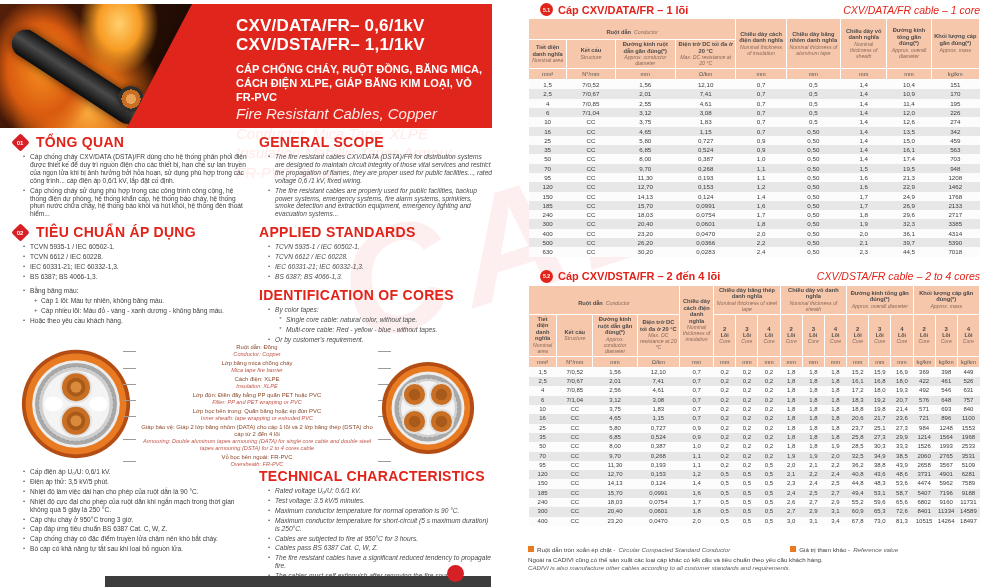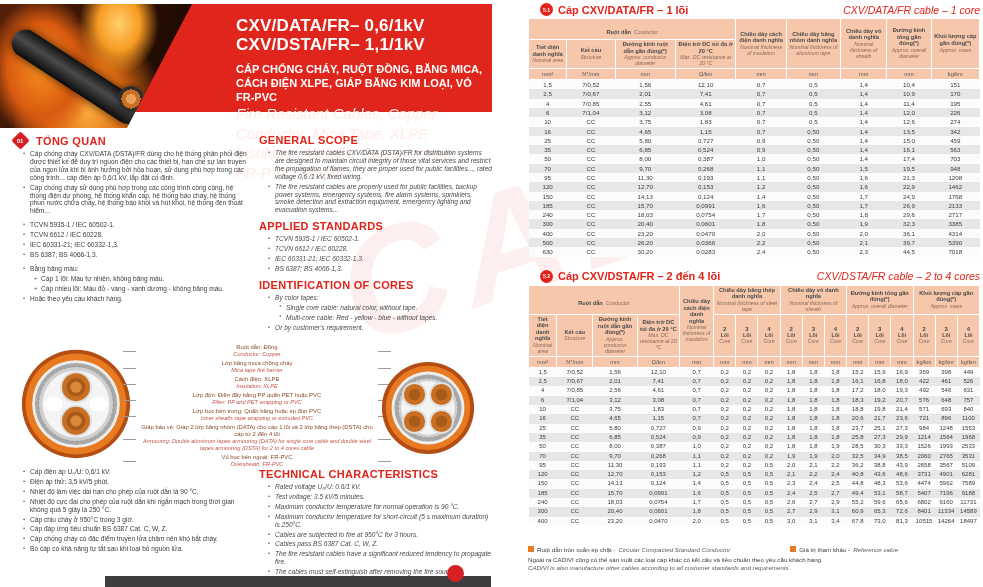--- a/index.html
+++ b/index.html
@@ -4,21 +4,21 @@
 <style>
   html,body{margin:0;padding:0;background:#fff;}
   .page{position:relative;width:983px;height:587px;background:#fff;overflow:hidden;
         font-family:"Liberation Sans",sans-serif;color:#3d3d3d;}
 
   
   .wm{position:absolute;left:330px;top:120px;font-size:150px;font-weight:bold;font-style:italic;
       color:rgba(226,35,26,0.07);transform:rotate(-18deg);letter-spacing:12px;white-space:nowrap;z-index:0;}
 
   
-  .hero{position:absolute;left:0;top:4px;width:492px;height:108px;background:#e0251c;z-index:2;}
+  .hero{position:absolute;left:0;top:4px;width:492px;height:124px;background:#e0251c;z-index:2;}
   .flame{position:absolute;left:0;top:0;width:192px;height:124px;
     clip-path:polygon(0 0,100% 0,66% 100%,0 100%);
     background:
       radial-gradient(55px 70px at 62% 16%, #ffd06e 0%, #f79b23 38%, rgba(0,0,0,0) 72%),
       radial-gradient(72px 95px at 22% 52%, #f78f1e 0%, #d95b10 48%, rgba(0,0,0,0) 76%),
       radial-gradient(95px 115px at 46% 88%, #f9a83b 0%, #e06a12 42%, rgba(0,0,0,0) 80%),
       linear-gradient(115deg,#56200a 0%,#2a0f05 55%,#140702 100%);}
   .cable{position:absolute;left:14px;top:18px;width:150px;height:28px;border-radius:14px;
     background:linear-gradient(180deg,#101010,#4a4a4a 45%,#0a0a0a);transform:rotate(33deg);
     transform-origin:left center;box-shadow:0 0 10px rgba(0,0,0,.65);}
@@ -32,21 +32,21 @@
 
   
   .rowA{position:absolute;left:14px;top:134px;width:478px;display:flex;gap:12px;z-index:2;}
   .rowC{position:absolute;left:14px;top:468px;width:478px;display:flex;gap:12px;z-index:2;}
   .colvi,.colen{width:233px;}
   .sec{margin-bottom:6px;}
   .sec-head{display:flex;align-items:center;gap:9px;margin-bottom:3px;}
   .dbadge{flex:0 0 auto;width:13px;height:13px;background:#d71f26;transform:rotate(45deg);
           display:flex;align-items:center;justify-content:center;border-radius:2px;}
   .dbadge span{transform:rotate(-45deg);color:#fff;font-size:6px;font-weight:bold;}
-  .stitle{color:#e2231a;font-weight:bold;font-size:11px;letter-spacing:.3px;}
+  .stitle{color:#e2231a;font-weight:bold;font-size:14px;letter-spacing:.3px;}
   .colen .stitle,.en .stitle{}
   ul.blt{margin:0;padding:0 0 0 9px;list-style:none;}
   ul.blt li{position:relative;padding-left:7px;font-size:6.6px;line-height:1.2;margin-bottom:2px;color:#3d3d3d;}
   ul.blt li::before{content:"•";position:absolute;left:0;top:0;font-size:6px;color:#555;}
   .en ul.blt li,.colen ul.blt li{font-style:italic;color:#4a4a4a;}
   ul.sub{padding-left:20px;}
   ul.sub li::before{content:"+";}
   .colen ul.sub li::before{content:"*";}
 
   
@@ -130,20 +130,26 @@
               <span>01</span>
             </div>
           <div class="stitle">TỔNG QUAN</div>
         </div>
         <ul class="blt">
             <li>Cáp chống cháy CXV/DATA (DSTA)/FR dùng cho hệ thống phân phối điện được thiết kế để duy trì nguồn điện cho các thiết bị, hạn chế sự lan truyền của ngọn lửa khi bị ảnh hưởng bởi hỏa hoạn, sử dụng phù hợp trong các công trình... cáp điện áp 0,6/1 kV, lắp đặt cố định.</li>
             <li>Cáp chống cháy sử dụng phù hợp trong các công trình công cộng, hệ thống điện dự phòng, hệ thống khẩn cấp, hệ thống báo cháy, hệ thống phun nước chữa cháy, hệ thống báo khói và hút khói, hệ thống đèn thoát hiểm...</li>
           </ul>
       </div>
       <div class="sec">
+        <div class="sec-head">
+          <div class="dbadge">
+              <span>02</span>
+            </div>
+          <div class="stitle">TIÊU CHUẨN ÁP DỤNG</div>
+        </div>
         <ul class="blt">
             <li>TCVN 5935-1 / IEC 60502-1.</li>
             <li>TCVN 6612 / IEC 60228.</li>
             <li>IEC 60331-21; IEC 60332-1,3.</li>
             <li>BS 6387; BS 4066-1,3.</li>
           </ul>
       </div>
       <div class="sec">
         <ul class="blt">
             <li>Bằng băng màu:</li>

